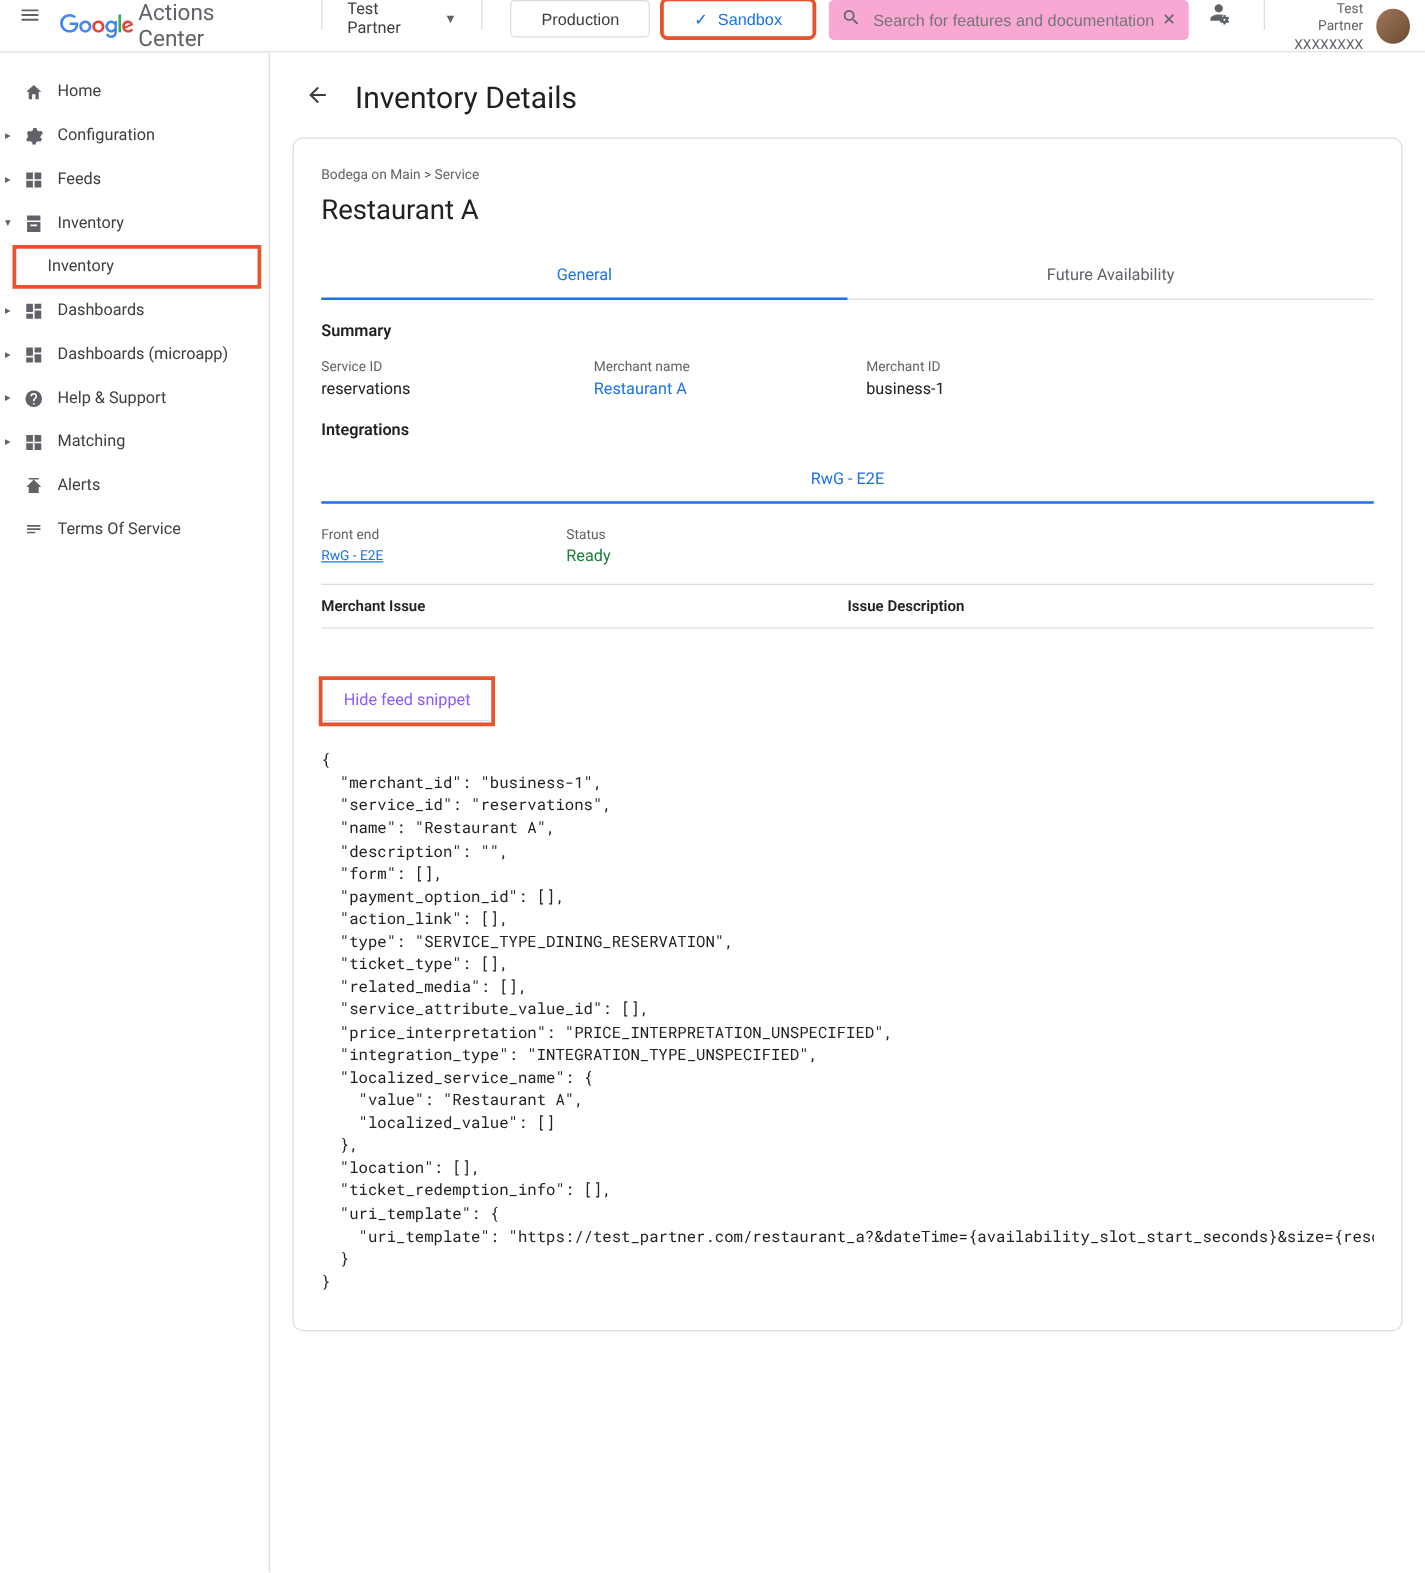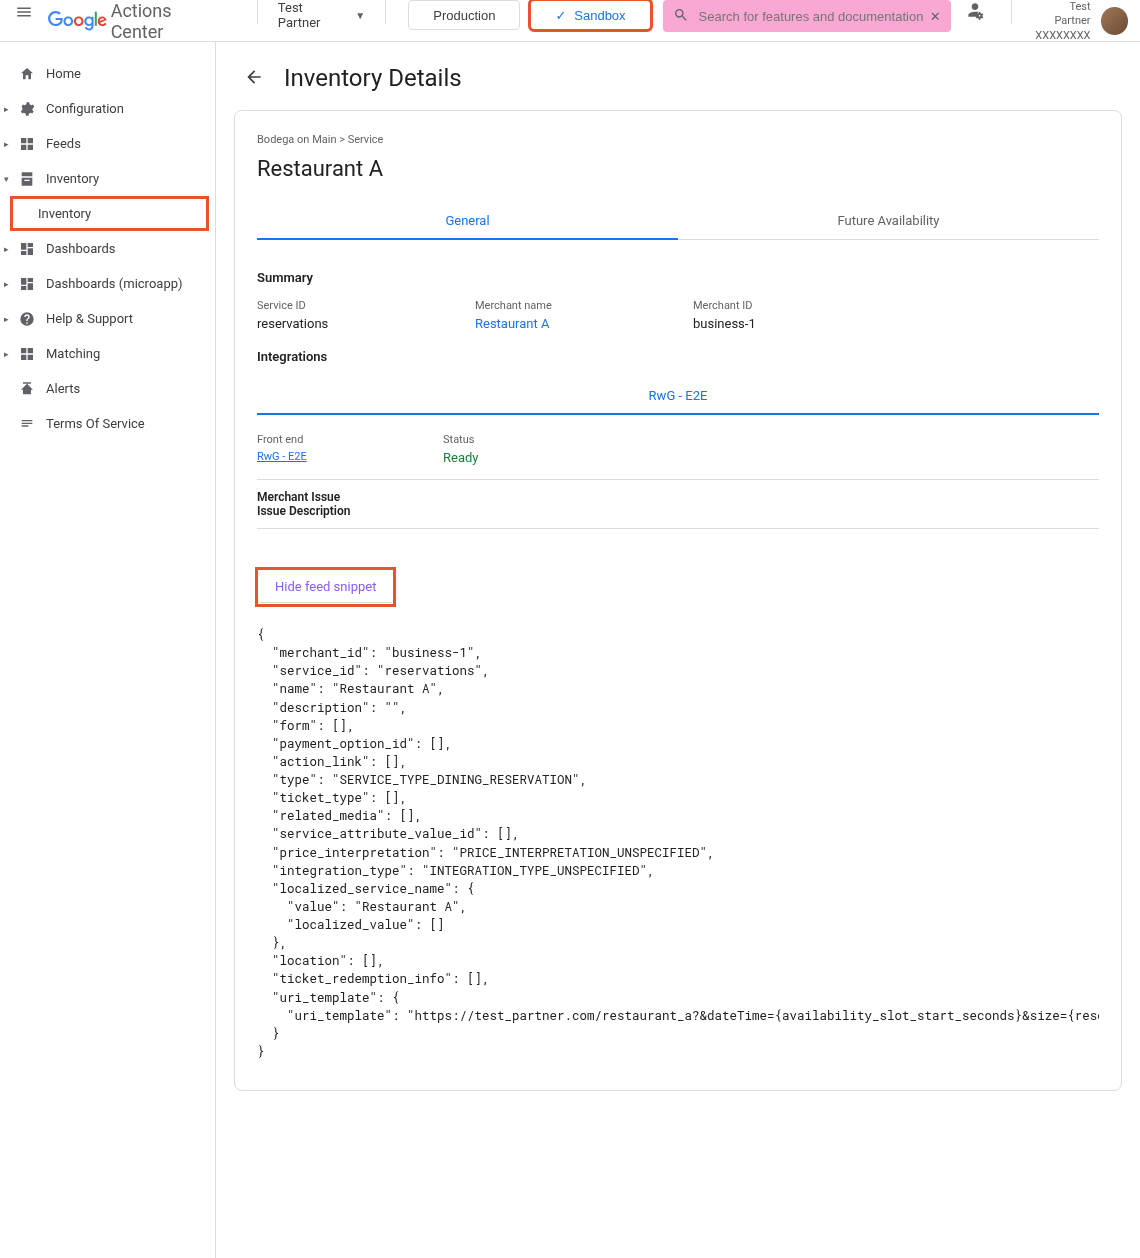--- a/index.html
+++ b/index.html
@@ -38,37 +38,37 @@
     
     .main { flex: 1; background: #fff; overflow-y: auto; }
     .page-header { display:flex; align-items:center; padding: 22px 28px 18px; }
     .back-arrow { margin-right: 20px; cursor:pointer; color:#3c4043; }
     .page-title { font-size: 24px; font-weight: 400; color:#202124; }
     
     .card { margin: 0 18px 20px; border: 1px solid #dadce0; border-radius: 8px; padding: 22px 22px 30px; }
     .breadcrumb { font-size: 11px; color: #5f6368; margin-bottom: 10px; }
     .entity-title { font-size: 22px; font-weight: 400; margin-bottom: 22px; }
     
-    .tabs { display:flex; border-bottom: 1px solid #dadce0; margin-bottom: 30px; justify-content: center; }
+    .tabs { display:flex; border-bottom: 1px solid #dadce0; margin-bottom: 18px; justify-content: center; }
     .tab { flex:1; text-align:center; padding: 10px 0; font-size: 13px; color:#5f6368; cursor:pointer; }
     .tab.active { color:#1a73e8; border-bottom: 2px solid #1a73e8; margin-bottom:-1px; }
     
     .section-h { font-size: 13px; font-weight: 600; color:#202124; margin: 6px 0 14px; }
     .summary-grid { display:grid; grid-template-columns: repeat(4, 1fr); gap: 18px 30px; margin-bottom: 18px; }
     .field-label { font-size: 11px; color:#5f6368; margin-bottom: 4px; }
     .field-value { font-size: 13px; color:#202124; }
     .field-value.link { color:#1a73e8; cursor:pointer; }
     .inline-edit { color:#f29900; margin-left: 16px; cursor:pointer; font-size:13px; }
     
     .integration-tab { text-align:center; padding: 10px 0; color:#1a73e8; font-size:13px; border-bottom: 2px solid #1a73e8; margin-bottom: 14px; }
-    .int-row { display:grid; grid-template-columns: 150px 1fr; gap: 10px 36px; padding: 4px 0 14px; border-bottom:1px solid #dadce0; margin-bottom:10px; }
+    .int-row { display:grid; grid-template-columns: 150px 1fr; gap: 10px 46px; padding: 4px 0 14px; border-bottom:1px solid #dadce0; margin-bottom:10px; }
     .status-ready { color: #188038; font-size:13px; }
     .small-link { color:#1a73e8; font-size:11px; text-decoration:underline; cursor:pointer; }
     
-    .issue-row { display:grid; grid-template-columns: 1fr; font-size:12px; font-weight:600; padding-bottom: 10px; border-bottom:1px solid #dadce0; margin-bottom: 40px; }
+    .issue-row { display:grid; grid-template-columns: 1fr 1fr; font-size:12px; font-weight:600; padding-bottom: 10px; border-bottom:1px solid #dadce0; margin-bottom: 40px; }
     
     .snippet-toggle { display:inline-block; color:#8b5cf6; font-size:13px; padding: 8px 16px; cursor:pointer; border-bottom:1px solid #dadce0; }
     .snippet-wrap.highlight-red { outline: 3px solid #e8532e; display:inline-block; padding: 2px; margin-bottom: 14px; }
     
     .code-block { font-family: 'Roboto Mono', monospace; font-size: 12.5px; line-height: 1.45; color:#202124; white-space: pre; margin-top: 6px; overflow-x:auto; }
   </style>
 </head>
 <body>
 
 <div class="header">

